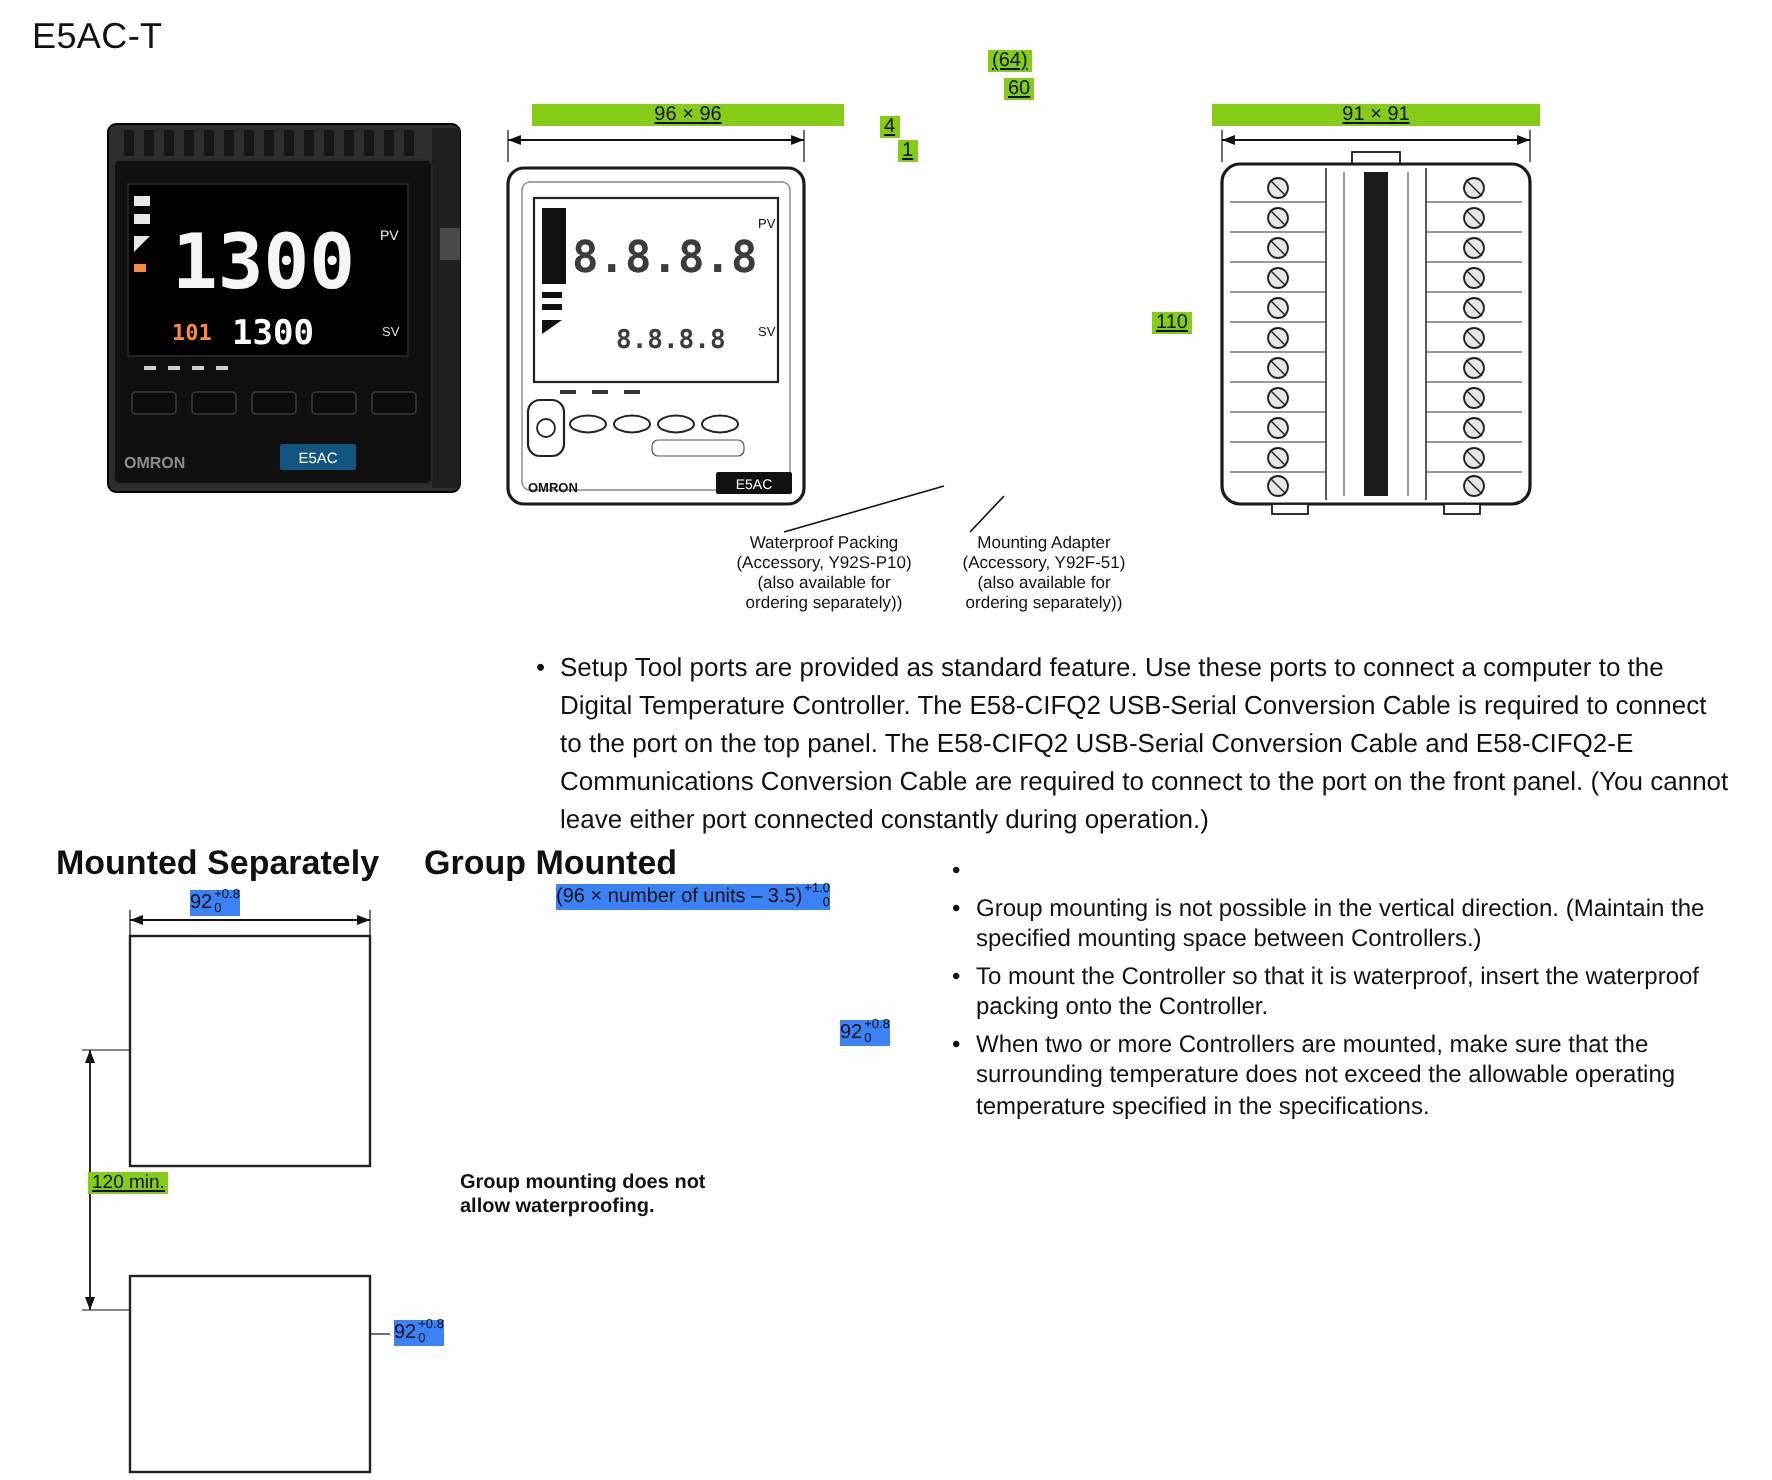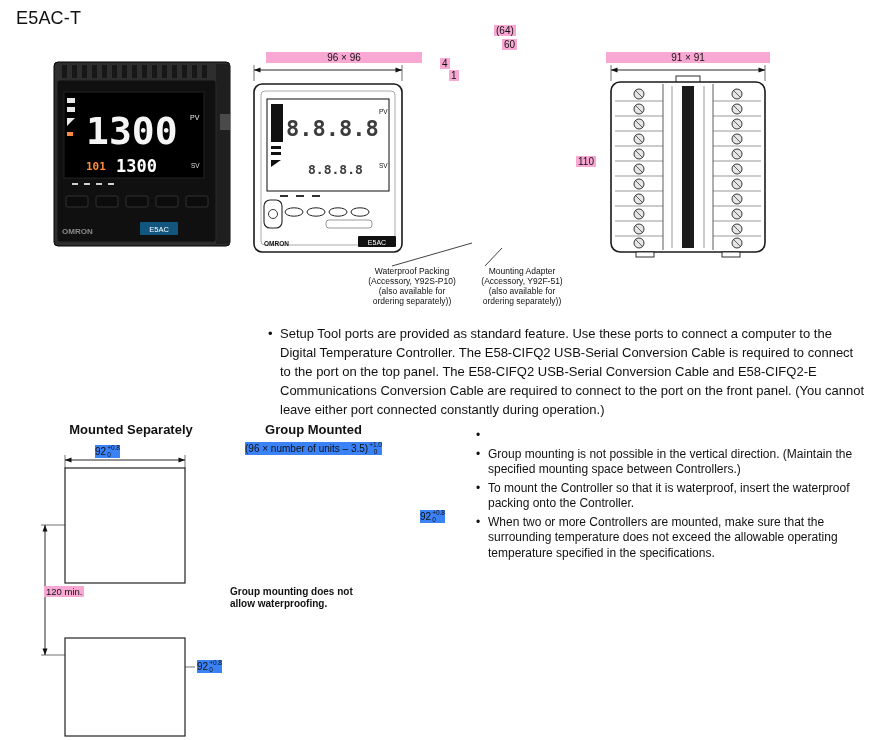--- a/index.html
+++ b/index.html
@@ -3,25 +3,25 @@
 <meta charset="utf-8">
 <style>
   * { margin:0; padding:0; box-sizing:border-box; }
   html,body { background:#fff; }
   body {
     width:886px; height:740px; position:relative; overflow:hidden;
     font-family:"Liberation Sans", sans-serif; color:#111;
   }
   .abs { position:absolute; }
   .page-title { font-size:18px; font-weight:normal; letter-spacing:.2px; }
-  .dim { font-size:10px; white-space:nowrap; background:#f9a8d4; padding:0 2px; }
+  .dim { font-size:10px; white-space:nowrap; background:#84cc16; padding:0 2px;text-decoration:underline; }
   .dim.center { text-align:center; }
   .tol { display:inline-flex; align-items:center; font-size:10px; white-space:nowrap; background:#3b82f6; }
   .tol .stack { display:inline-flex; flex-direction:column; font-size:6.5px; line-height:6.5px; margin-left:1px; }
-  .seclabel { font-size:13px; font-weight:bold; text-align:center; }
+  .seclabel { font-size:17px; font-weight:bold; text-align:left; }
   .smallnote { font-size:8.5px; line-height:10px; white-space:nowrap;text-align:center; }
   .groupnote { font-size:10px; line-height:12px;font-weight:bold; }
   .bullet-row { display:flex; }
   .bullet-row .b { width:12px; flex:0 0 12px; }
   .setup-note { font-size:13px; line-height:19px; }
   .notes-list .bullet-row { font-size:12px; line-height:15.5px; margin-bottom:3px; }
   svg text { font-family:"Liberation Sans", sans-serif; }
   svg text.seg { font-family:"DejaVu Sans Mono", monospace; font-weight:bold; }
 </style>
 </head>
@@ -383,21 +383,21 @@
       <span class="stack">
         <span>+0.8</span>
         <span>0</span>
       </span>
   </div>
 </div>
 
 <div class="abs seclabel" style="left:212px; top:422px; width:203px;">Group Mounted</div>
 
 <div class="abs" style="left:212px; top:438px; width:245px; height:172px;">
-  <div class="abs" style="left:0; top:0; width:203px; text-align:center;">
+  <div class="abs" style="left:0; top:0; width:203px; text-align:right;">
     <span class="tol" style="font-size:10px;">
       <span>(96 × number of units – 3.5)</span>
         <span class="stack">
           <span>+1.0</span>
           <span>0</span>
         </span>
     </span>
   </div>
   <svg width="245" height="172" viewBox="0 0 245 172" style="position:absolute; left:0; top:0; z-index:-1;">
     <g stroke="#111" stroke-width="0.9" fill="none">

